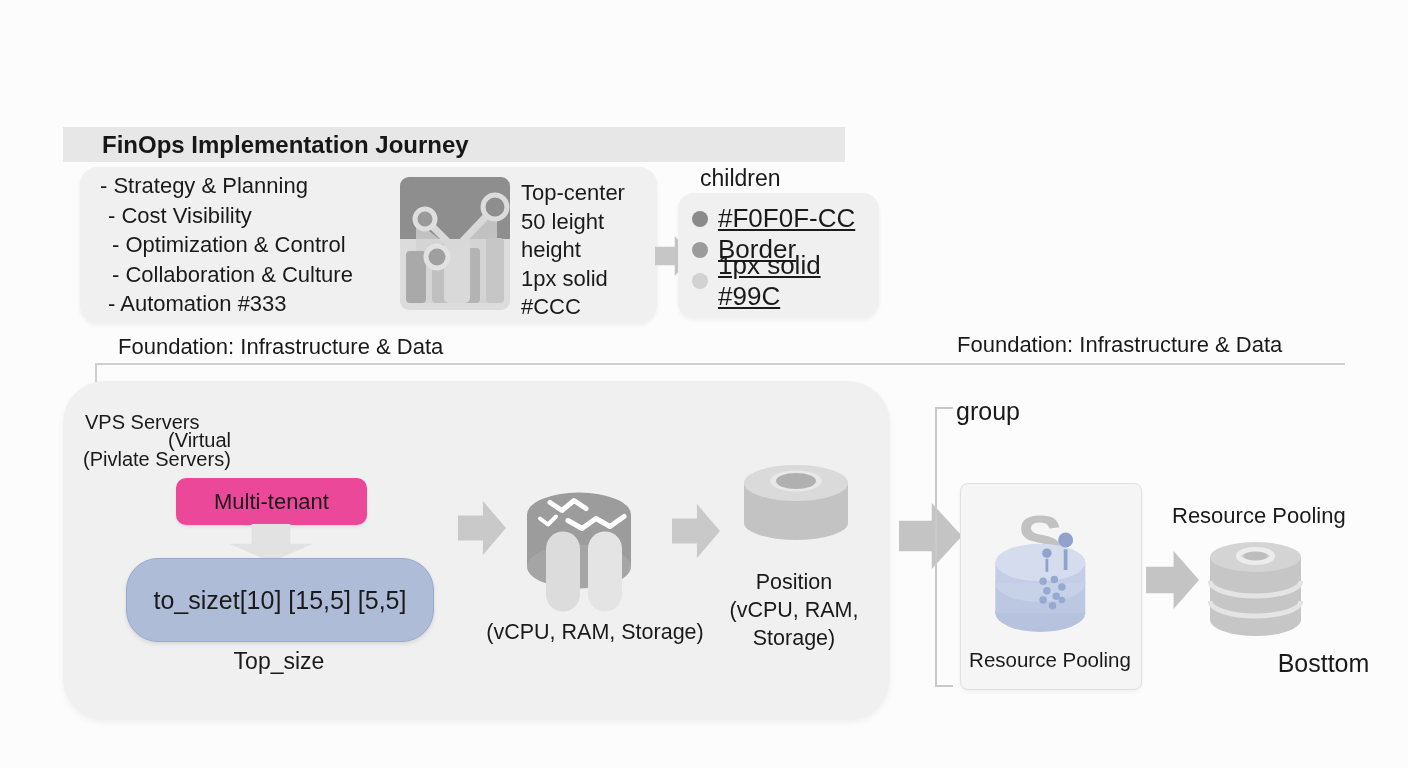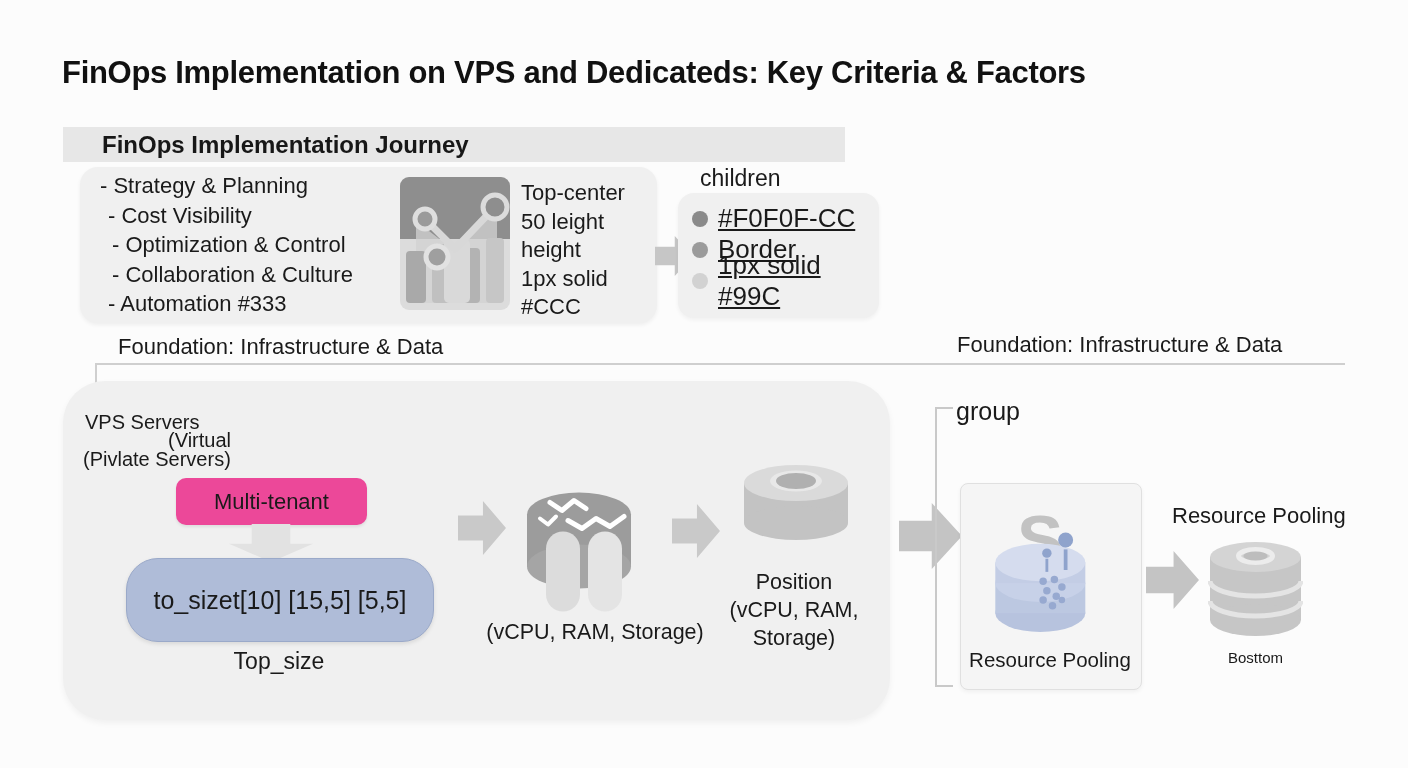--- a/index.html
+++ b/index.html
@@ -58,28 +58,27 @@
   
   #arrow-group{left:899px;top:503px;width:63px;height:66px;background:#c4c4c4;}
   #group-bracket{left:935px;top:407px;width:16px;height:276px;border-left:2px solid #c9c9c9;border-top:2px solid #c9c9c9;border-bottom:2px solid #c9c9c9;}
   #group-label{left:956px;top:397px;font-size:25px;}
   #pooling-box{left:960px;top:483px;width:180px;height:205px;background:#f5f5f5;border:1px solid #e0e0e0;border-radius:8px;box-shadow:0 2px 4px rgba(0,0,0,.05);}
   #pooling-icon{left:985px;top:495px;width:120px;height:150px;}
   #pooling-box-label{left:962px;top:648px;width:176px;text-align:center;font-size:20.5px;}
   #arrow-db{left:1146px;top:551px;width:53px;height:58px;background:#c4c4c4;}
   #pooling-right-label{left:1172px;top:503px;width:190px;font-size:22px;}
   #db-icon{left:1208px;top:537px;width:95px;height:103px;}
-  #db-label{left:1208px;top:649px;width:95px;text-align:center;font-size:15px;}
+  #db-label{left:1276px;top:649px;width:95px;text-align:center;font-size:25px;}
 </style>
 </head>
 <body>
 
 <div id="stage">
 
-  <div class="abs" id="main-title">FinOps Implementation on VPS and Dedicateds: Key Criteria &amp; Factors</div>
 
   <div class="abs" id="journey-bar">
     <div class="txt">FinOps Implementation Journey</div>
   </div>
 
   <div class="abs" id="journey-box"></div>
   <div class="abs" id="journey-list">
     <div>- Strategy &amp; Planning</div>
     <div>- Cost Visibility</div>
     <div>- Optimization &amp; Control</div>

